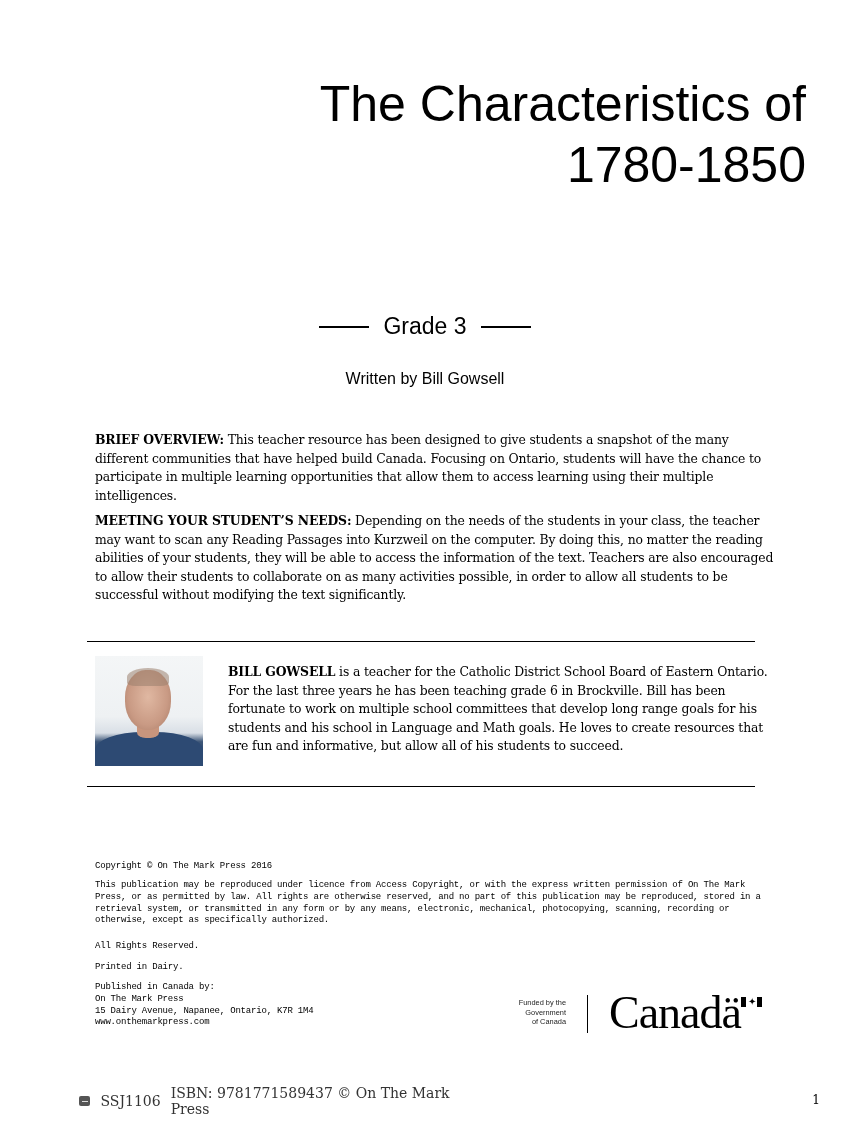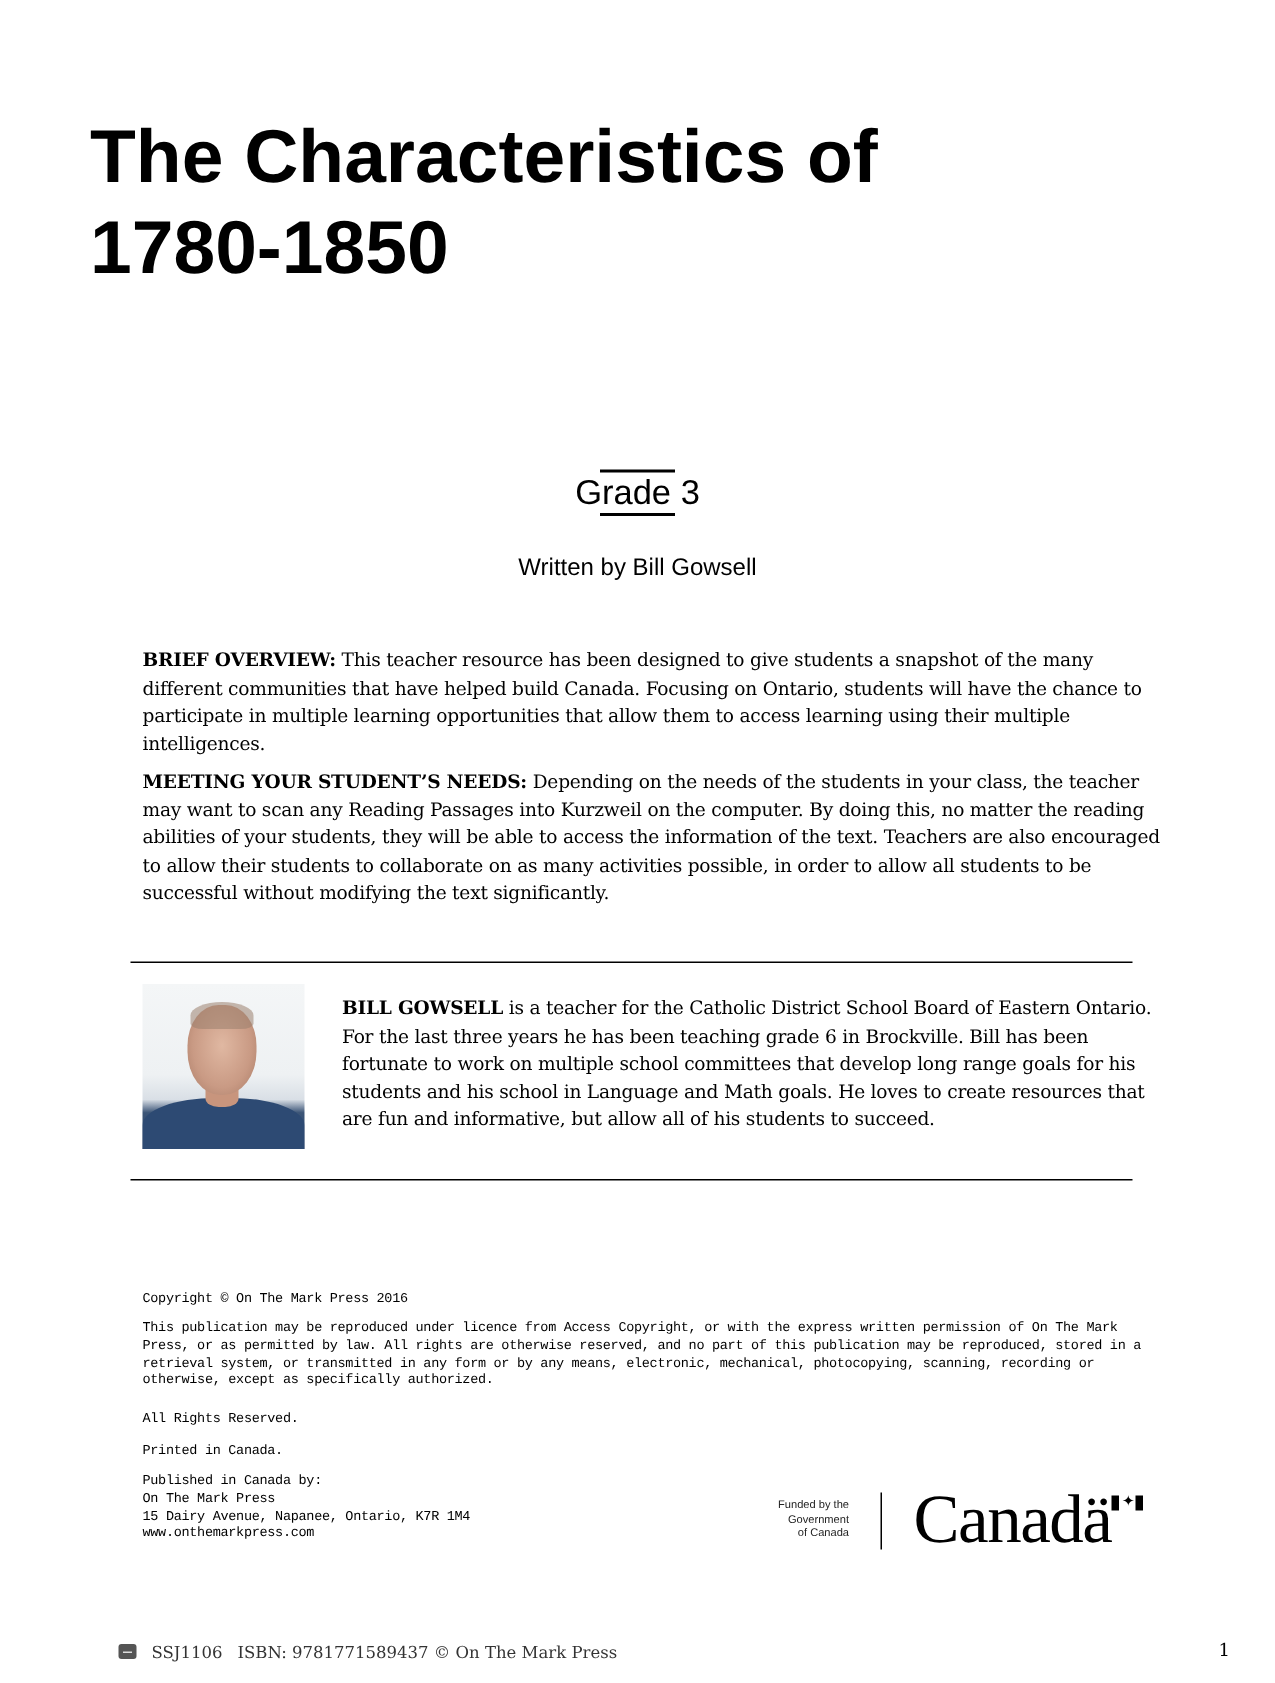--- a/index.html
+++ b/index.html
@@ -1,32 +1,32 @@
 <!DOCTYPE html>
 <html><head>
   <meta charset="utf-8">
   <style>
     html, body { margin: 0; padding: 0; background: #ffffff; }
     body { width: 850px; height: 1122px; position: relative; overflow: hidden; color: #000; }
     .page { position: absolute; left: 0; top: 0; width: 850px; height: 1122px; background: #fff; }
 
     .title {
-      position: absolute; left: 60px; top: 74px; width: 730px;
-      text-align: left;
+      position: absolute; left: 76px; top: 74px; width: 730px;
+      text-align: right;
       font-family: "Liberation Sans", sans-serif;
-      font-weight: bold; font-size: 50px; line-height: 61px;
+      font-weight: normal; font-size: 50px; line-height: 61px;
       letter-spacing: 0px;
       margin: 0;
     }
     .title .line { display: block; }
 
     .grade-row {
       position: absolute; left: 0; top: 313px; width: 850px;
       display: flex; justify-content: center; align-items: center;
-      font-family: "Liberation Sans", sans-serif; font-size: 23px; flex-direction: column;
+      font-family: "Liberation Sans", sans-serif; font-size: 23px;
     }
     .grade-rule { display: inline-block; width: 50px; height: 2px; background: #000; }
     .grade-text { margin: 0 14px; }
 
     .author {
       position: absolute; left: 0; top: 370px; width: 850px; text-align: center;
       font-family: "Liberation Sans", sans-serif; font-size: 16px;
     }
 
     .body-text {
@@ -99,21 +99,21 @@
     .flag .bar { width: 5px; height: 10px; background: #000; }
     .flag .mid { width: 11px; height: 10px; position: relative; }
     .flag .leaf {
       position: absolute; left: 2px; top: -1px; width: 7px; height: 11px;
       font-size: 10px; line-height: 11px; text-align: center; font-family: "DejaVu Sans", sans-serif;
     }
 
     .footer {
       position: absolute; left: 79px; top: 1093px; width: 400px; height: 16px;
       display: flex; align-items: center;
-      font-family: "DejaVu Serif", serif; font-size: 11px; color: #333;
+      font-family: "DejaVu Serif", serif; font-size: 14px; color: #333;
     }
     .printer-icon {
       width: 12px; height: 10px; background: #555; border-radius: 2px; position: relative; margin-right: 10px;
     }
     .printer-icon::after {
       content: ""; position: absolute; left: 3px; top: 5px; width: 6px; height: 1px; background: #ddd;
     }
     .footer .code { margin-right: 10px; }
     .page-number {
       position: absolute; left: 806px; top: 1093px; width: 14px; text-align: right;
@@ -151,21 +151,21 @@
     <div class="hair"></div>
   </div>
 
   <p class="bio body-text"><b>BILL GOWSELL</b><span> is a teacher for the Catholic District School Board of Eastern Ontario. For the last three years he has been teaching grade 6 in Brockville. Bill has been fortunate to work on multiple school committees that develop long range goals for his students and his school in Language and Math goals. He loves to create resources that are fun and informative, but allow all of his students to succeed.</span></p>
 
   <div class="hr" id="hr2"></div>
 
   <p class="copy small-text" id="copy1">Copyright © On The Mark Press 2016</p>
   <p class="copy small-text" id="copy2">This publication may be reproduced under licence from Access Copyright, or with the express written permission of On The Mark Press, or as permitted by law. All rights are otherwise reserved, and no part of this publication may be reproduced, stored in a retrieval system, or transmitted in any form or by any means, electronic, mechanical, photocopying, scanning, recording or otherwise, except as specifically authorized.</p>
   <p class="copy small-text" id="copy3">All Rights Reserved.</p>
-  <p class="copy small-text" id="copy4">Printed in Canada.</p>
+  <p class="copy small-text" id="copy4">Printed in Dairy.</p>
   <div class="copy small-text" id="copy5">
     <div>Published in Canada by:</div>
     <div>On The Mark Press</div>
     <div>15 Dairy Avenue, Napanee, Ontario, K7R 1M4</div>
     <div>www.onthemarkpress.com</div>
   </div>
 
   <div class="funded">
     <div>Funded by the</div>
     <div>Government</div>

